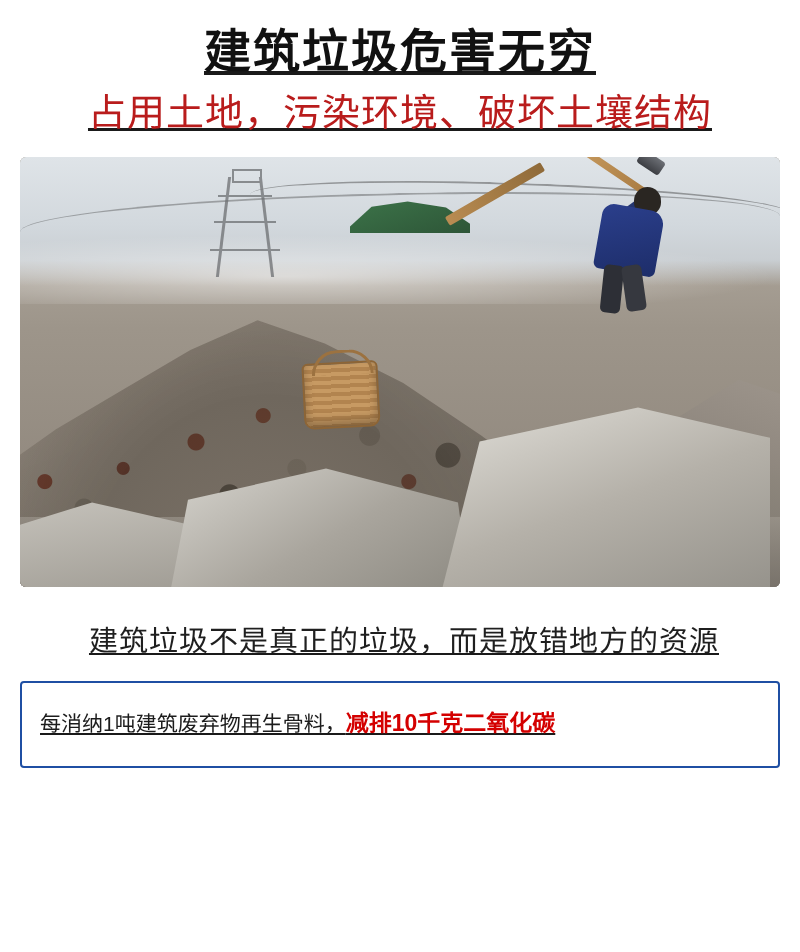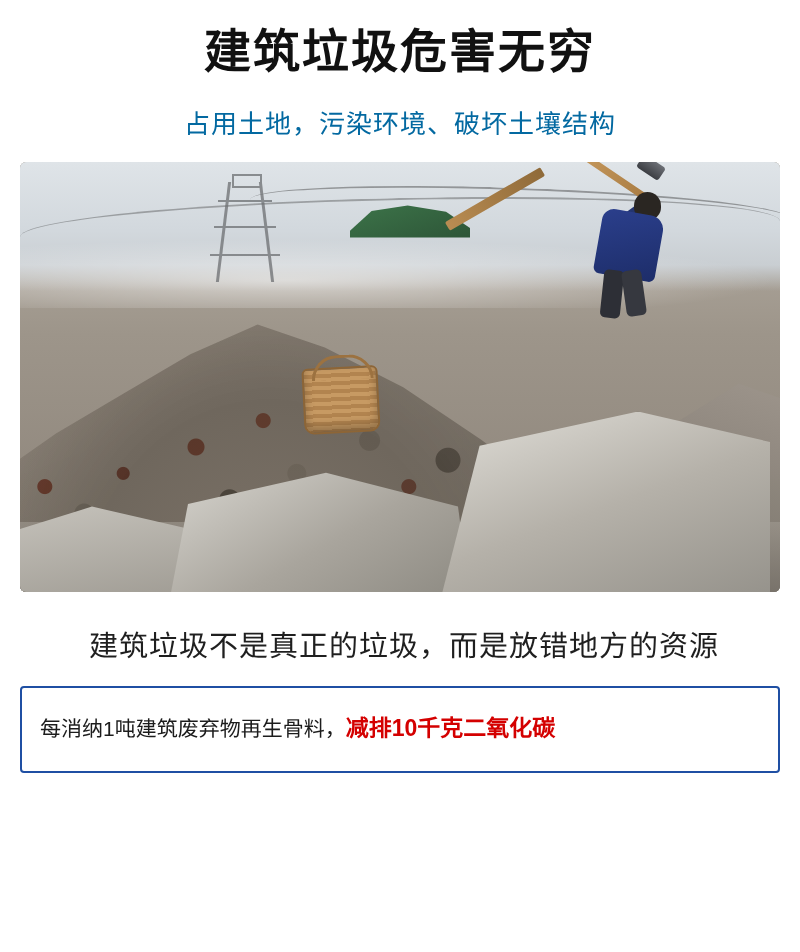--- a/index.html
+++ b/index.html
@@ -13,41 +13,42 @@
     font-family: "Liberation Sans", "DejaVu Sans", sans-serif;
     color: #1a1a1a;
     overflow: hidden;
   }
   .page {
     position: relative;
     width: 800px;
     height: 952px;
     background: #ffffff;
     box-sizing: border-box;
+    text-decoration: underline;
   }
 
   
   .header {
     padding-top: 26px;
     text-align: center;
   }
   .main-title {
     font-size: 47px;
     font-weight: bold;
     letter-spacing: 2px;
     color: #111111;
     line-height: 1.1;
     margin: 0;
   }
   .sub-title {
-    font-size: 26px;
+    font-size: 38px;
     font-weight: normal;
-    color: #0369a1;
+    color: #b91c1c;
     letter-spacing: 1px;
-    margin: 32px 0 0 0;
+    margin: 14px 0 0 0;
     line-height: 1.15;
   }
 
   
   .photo-wrap {
     margin: 22px 20px 0 20px;
     width: 760px;
     height: 430px;
     border-radius: 6px;
     overflow: hidden;

